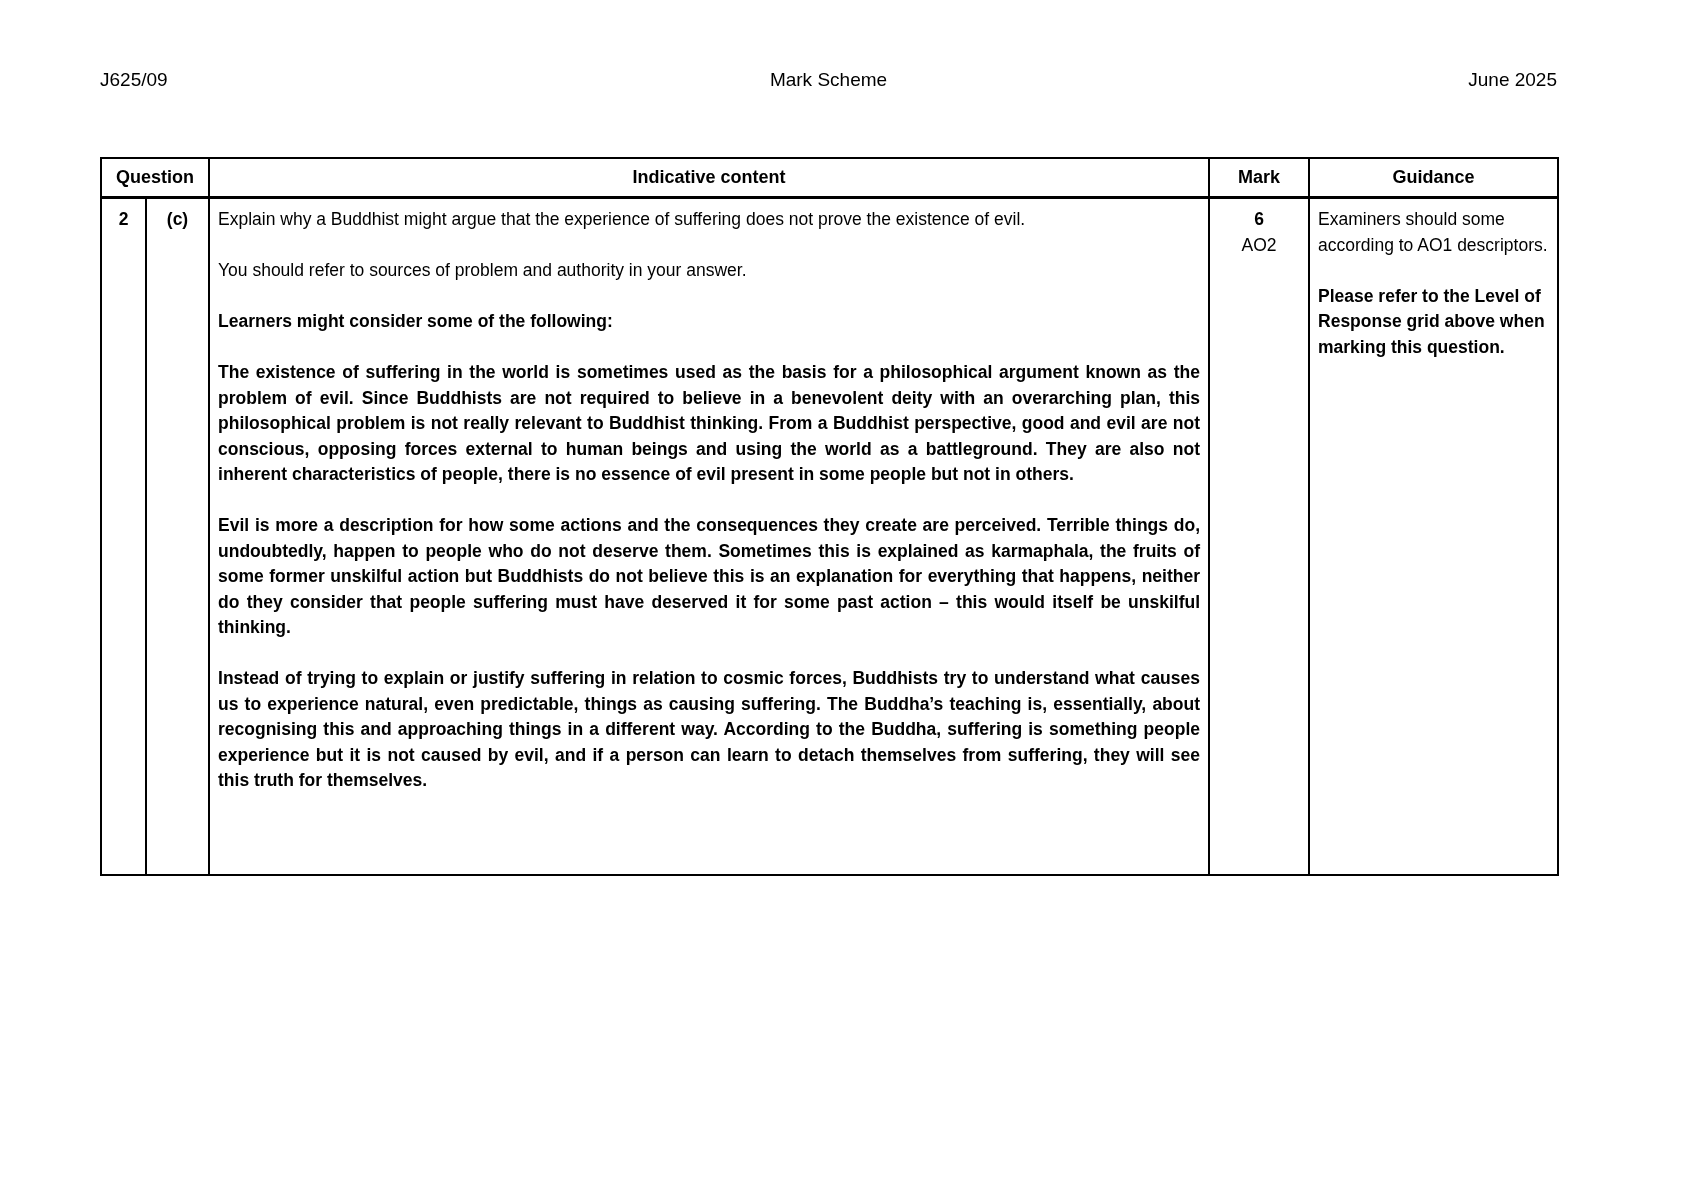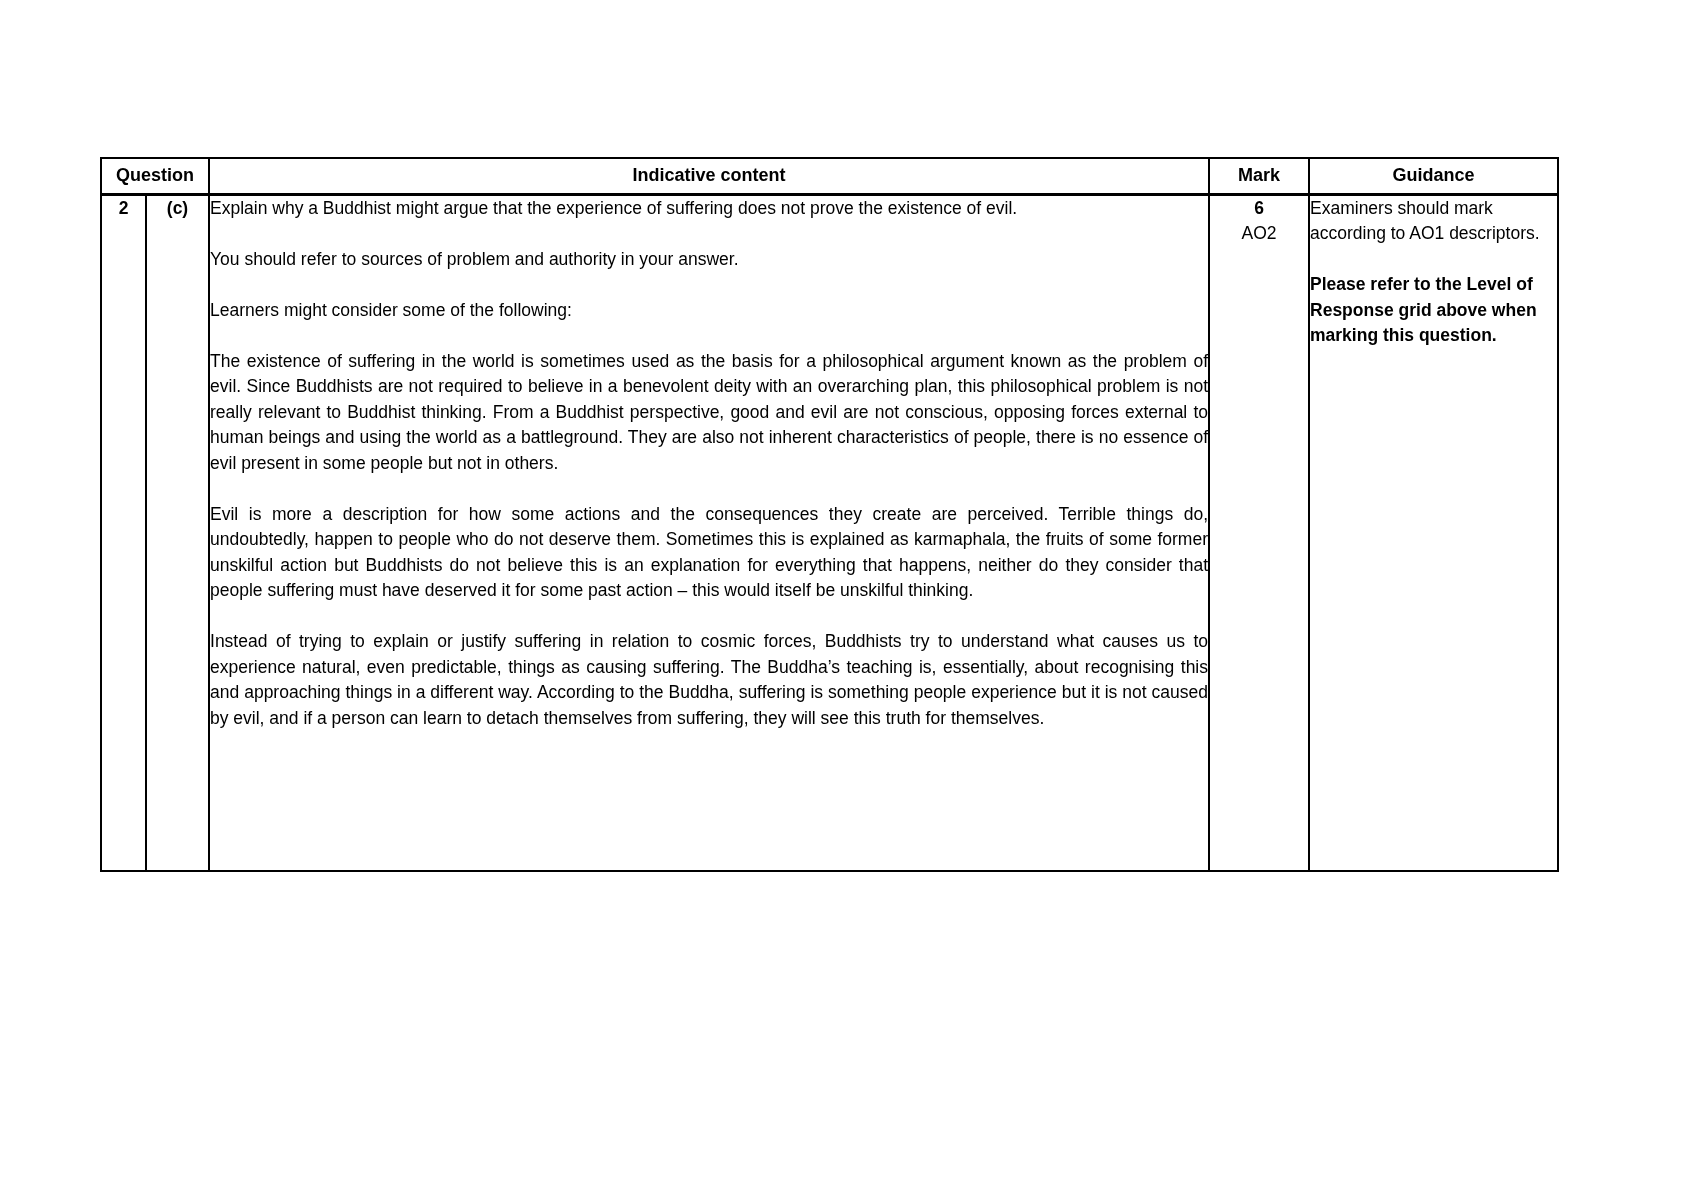--- a/index.html
+++ b/index.html
@@ -35,21 +35,21 @@
     position: absolute;
     left: 100px;
     top: 157px;
     width: 1457px;
     border-collapse: collapse;
     table-layout: fixed;
   }
   table.ms-table th,
   table.ms-table td {
     border: 2px solid #000000;
-    padding: 0;
+    padding: 8px;
   }
   table.ms-table thead th {
     height: 36px;
     font-size: 18px;
     font-weight: bold;
     text-align: center;
     vertical-align: middle;
     border-bottom-width: 3px;
   }
   table.ms-table tbody td {
@@ -61,20 +61,21 @@
   .cell-qnum, .cell-qpart {
     text-align: center;
     font-weight: bold;
     padding-top: 4px;
   }
   .cell-indicative {
     padding: 4px 9px 8px 11px;
   }
   .cell-indicative p {
     margin: 0 0 25.5px 0;
+    font-weight: bold;
   }
   .cell-indicative p.bold { font-weight: normal; }
   .cell-indicative p.para { text-align: justify; }
   .cell-marks {
     text-align: center;
     padding-top: 4px;
   }
   .cell-marks .marks-value { font-weight: bold; }
   .cell-guidance {
     padding: 4px 10px 8px 12px;
@@ -89,20 +90,25 @@
     width: 100%;
     text-align: center;
     font-size: 18.5px;
   }
 </style>
 </head>
 <body>
 
 <div class="page">
 
+  <div class="doc-header">
+    <span class="h-left">J625/09</span>
+    <span class="h-center">Mark Scheme</span>
+    <span class="h-right">June 2025</span>
+  </div>
 
   <table class="ms-table">
     <colgroup>
       <col style="width:45px">
       <col style="width:63px">
       <col style="width:1000px">
       <col style="width:100px">
       <col style="width:249px">
     </colgroup>
     <thead>
@@ -123,21 +129,21 @@
           <p>Learners might consider some of the following:</p>
           <p class="para">The existence of suffering in the world is sometimes used as the basis for a philosophical argument known as the problem of evil. Since Buddhists are not required to believe in a benevolent deity with an overarching plan, this philosophical problem is not really relevant to Buddhist thinking. From a Buddhist perspective, good and evil are not conscious, opposing forces external to human beings and using the world as a battleground. They are also not inherent characteristics of people, there is no essence of evil present in some people but not in others.</p>
           <p class="para">Evil is more a description for how some actions and the consequences they create are perceived. Terrible things do, undoubtedly, happen to people who do not deserve them. Sometimes this is explained as karmaphala, the fruits of some former unskilful action but Buddhists do not believe this is an explanation for everything that happens, neither do they consider that people suffering must have deserved it for some past action – this would itself be unskilful thinking.</p>
           <p class="para">Instead of trying to explain or justify suffering in relation to cosmic forces, Buddhists try to understand what causes us to experience natural, even predictable, things as causing suffering. The Buddha’s teaching is, essentially, about recognising this and approaching things in a different way. According to the Buddha, suffering is something people experience but it is not caused by evil, and if a person can learn to detach themselves from suffering, they will see this truth for themselves.</p>
         </td>
         <td class="cell-marks">
           <div class="marks-value">6</div>
           <div class="marks-ao">AO2</div>
         </td>
         <td class="cell-guidance">
-          <p>Examiners should mark according to AO1 descriptors.</p>
+          <p>Examiners should some according to AO1 descriptors.</p>
           <p class="bold">Please refer to the Level of Response grid above when marking this question.</p>
         </td>
       </tr>
     </tbody>
   </table>
 
 
 </div>
 
 </body></html>

